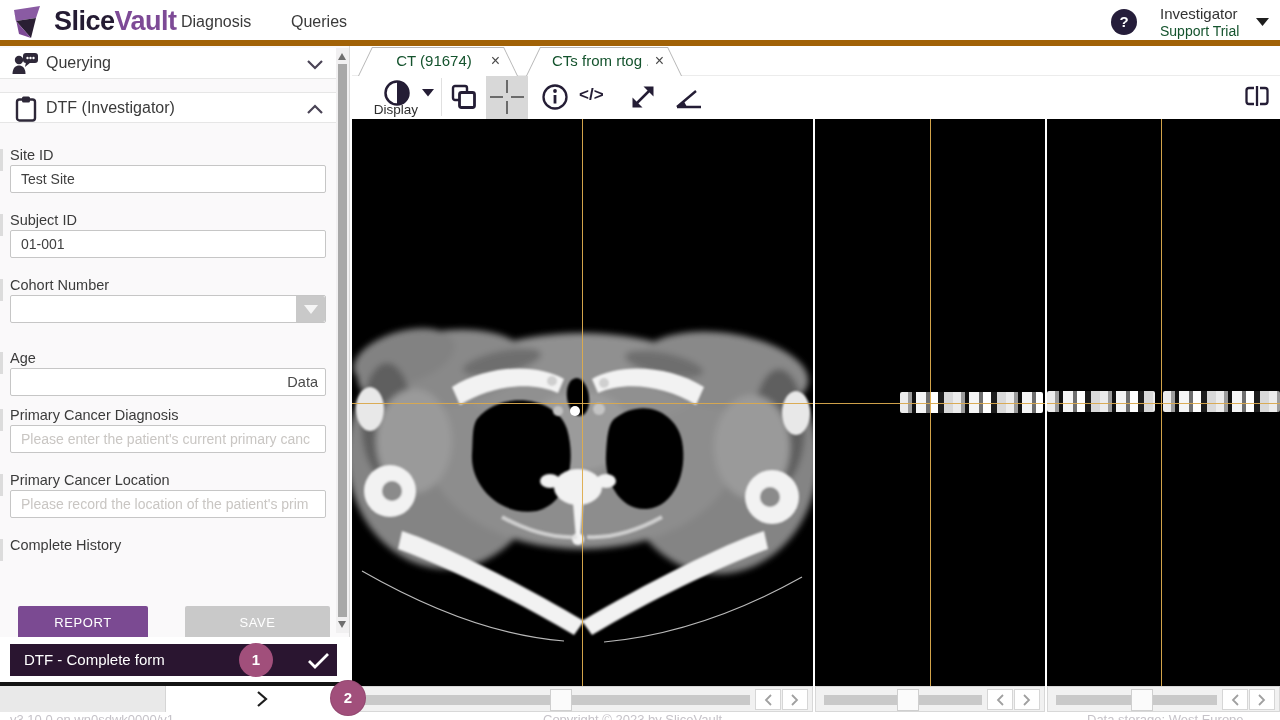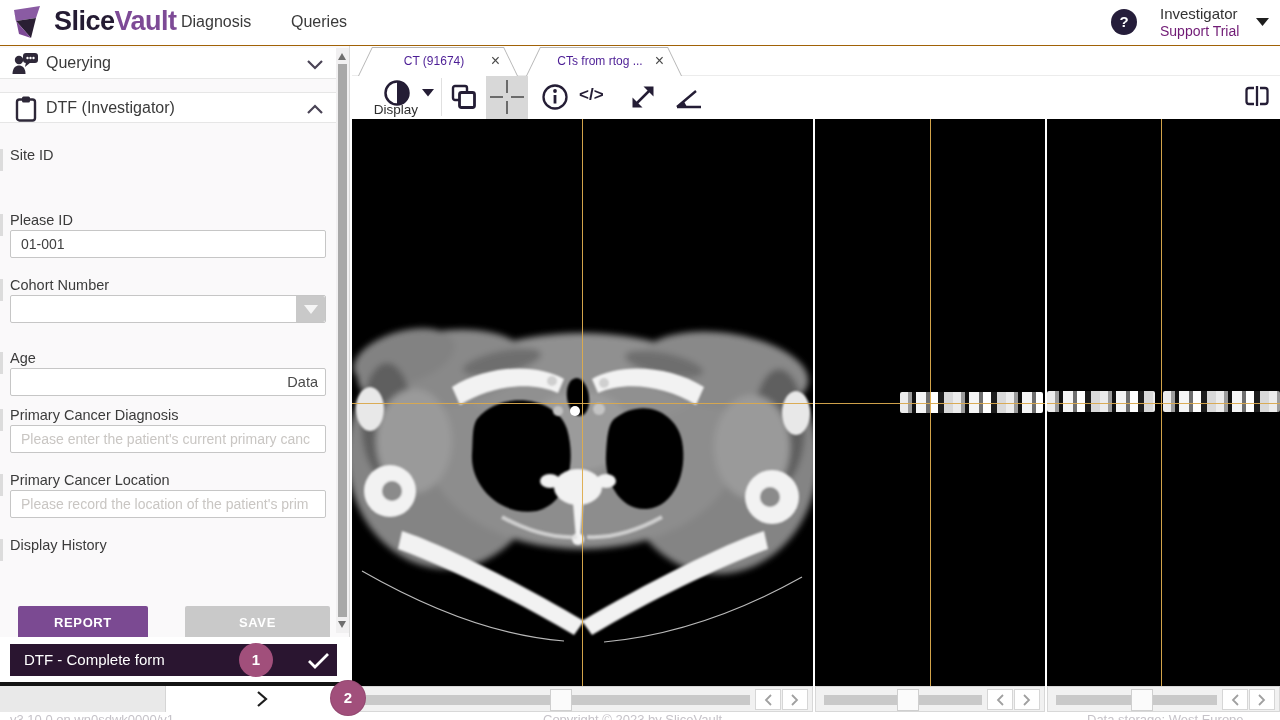--- a/index.html
+++ b/index.html
@@ -1,42 +1,42 @@
 <!DOCTYPE html>
 <html><head>
 <meta charset="utf-8">
 <style>
   * { margin:0; padding:0; box-sizing:border-box; font-family:"Liberation Sans",sans-serif; }
   html,body { width:1280px; height:720px; }
   body { position:relative; overflow:hidden; background:#fff; }
   .abs { position:absolute; }
 
   
-  .topnav { position:absolute; left:0; top:0; width:1280px; height:46px; background:#fff; border-bottom:1px solid #a16207; z-index:20; }
+  .topnav { position:absolute; left:0; top:0; width:1280px; height:46px; background:#fff; border-bottom:6px solid #a16207; z-index:20; }
   .brand { position:absolute; left:54px; top:6px; font-size:27px; font-weight:700; letter-spacing:-0.5px; cursor:default; }
   .brand .p1 { color:#241b33; } .brand .p2 { color:#7d4a96; }
   .nav-item { position:absolute; top:13px; font-size:16px; color:#3a3a3a; cursor:pointer; }
   .help-btn { position:absolute; left:1111px; top:9px; width:26px; height:26px; border-radius:50%; background:#251d3a; color:#fff; font-size:15px; font-weight:700; text-align:center; line-height:26px; cursor:pointer; }
   .user-name { position:absolute; left:1160px; top:5px; font-size:15px; color:#333; }
-  .user-trial { position:absolute; left:1160px; top:23px; font-size:14px; color:#701a75; }
+  .user-trial { position:absolute; left:1160px; top:23px; font-size:14px; color:#14532d; }
 
   
   .sidebar { position:absolute; left:0; top:46px; width:350px; height:591px; background:#faf9fa; border-right:1px solid #d9d9d9; overflow:hidden; z-index:10; }
   .sec-row { position:absolute; left:0; width:336px; height:31px; background:#fff; border-bottom:1px solid #e6e6e6; }
   .sec-label { position:absolute; left:46px; top:6px; font-size:16px; color:#3a3a3a; }
   .sec-label.bold { font-weight:400; font-size:16px; }
   .fld-group { position:absolute; left:0; width:336px; height:50px; }
   .tick { position:absolute; left:0; top:2px; width:3px; height:22px; background:#dcdcdc; }
   .fld-label { position:absolute; left:10px; top:0; font-size:14.5px; color:#3b3b3b; }
   .fld-input { position:absolute; left:10px; top:18px; width:316px; height:28px; border:1px solid #c6c6c6; border-radius:2px; background:#fff; padding:0 10px; font-size:14px; color:#3f3f3f; }
   .fld-input::placeholder { color:#c9c6c3; opacity:1; }
   .unit { position:absolute; right:18px; top:24px; font-size:14.5px; color:#4a4a4a; }
   .dd-btn { position:absolute; left:296px; top:19px; width:29px; height:26px; background:#c9c9c9; border-radius:0 2px 2px 0; cursor:pointer; }
   .dd-tri { position:absolute; left:8px; top:9px; width:0; height:0; border-left:7px solid transparent; border-right:7px solid transparent; border-top:9px solid #f5f5f5; }
-  .btn { position:absolute; top:560px; height:33px; border:none; border-radius:2px; color:#fff; font-size:13px; font-weight:700; letter-spacing:0.6px; cursor:pointer; }
+  .btn { position:absolute; top:560px; height:33px; border:none; border-radius:2px; color:#fff; font-size:13px; font-weight:400; letter-spacing:0.6px; cursor:pointer; }
   .btn-report { left:18px; width:130px; background:#7b4a92; }
   .btn-save { left:185px; width:145px; background:#c9c9c9; }
   .sb-scroll { position:absolute; left:336px; top:2px; width:13px; height:585px; background:#f1f0f1; }
   .sb-thumb { position:absolute; left:2px; top:16px; width:9px; height:553px; background:#a8a8a8; cursor:pointer; }
   .tri-up { position:absolute; left:2px; top:5px; width:0; height:0; border-left:4.5px solid transparent; border-right:4.5px solid transparent; border-bottom:7px solid #6f6f6f; cursor:pointer; }
   .tri-down { position:absolute; left:2px; bottom:5px; width:0; height:0; border-left:4.5px solid transparent; border-right:4.5px solid transparent; border-top:7px solid #6f6f6f; cursor:pointer; }
 
   
   .taskbar { position:absolute; left:10px; top:644px; width:327px; height:32px; background:#2a1530; color:#fff; z-index:30; }
   .taskbar .tlabel { position:absolute; left:14px; top:0; line-height:32px; font-size:15px; }
@@ -46,21 +46,21 @@
   .darkline { position:absolute; left:0; top:682px; width:350px; height:4px; background:#141414; z-index:40; }
   .pager { position:absolute; left:0; top:686px; width:350px; height:26px; background:#fff; z-index:15; }
   .pager-prev { position:absolute; left:0; top:0; width:166px; height:26px; background:#e9e9e9; border-right:1px solid #d5d5d5; }
   .pager-next { position:absolute; left:255px; top:4px; width:14px; height:18px; cursor:pointer; }
 
   
   .tabrow { position:absolute; left:352px; top:46px; width:928px; height:30px; background:#fff; border-bottom:1px solid #ececec; z-index:12; }
   .tab { position:absolute; top:1px; height:29px; cursor:pointer; }
   .tab .t-bg { position:absolute; inset:0; background:#b7b7b7; clip-path:polygon(14px 0, calc(100% - 14px) 0, 100% 100%, 0 100%); }
   .tab .t-fg { position:absolute; left:1px; right:1px; top:1px; bottom:0; background:#fff; clip-path:polygon(13.5px 0, calc(100% - 13.5px) 0, 100% 100%, 0 100%); }
-  .tab .t-label { position:absolute; left:26px; right:34px; top:0; line-height:28px; text-align:center; font-size:12px; color:#4c1d95; white-space:nowrap; overflow:hidden; }
+  .tab .t-label { position:absolute; left:26px; right:34px; top:0; line-height:28px; text-align:center; font-size:15px; color:#14532d; white-space:nowrap; overflow:hidden; }
   .tab .t-close { position:absolute; right:18px; top:0; line-height:28px; font-size:16px; color:#4a4a4a; cursor:pointer; }
   .toolbar { position:absolute; left:352px; top:76px; width:928px; height:43px; background:#fff; z-index:11; }
   .tool { position:absolute; cursor:pointer; }
   .tool-sel { position:absolute; left:134px; top:-3px; width:42px; height:46px; background:#d8d8d8; cursor:pointer; }
   .tb-sep { position:absolute; left:89px; top:2px; width:1px; height:38px; background:#e0e0e0; }
   .display-label { position:absolute; left:10px; top:26px; width:68px; text-align:center; font-size:13.5px; color:#2e2e2e; }
   .code-glyph { position:absolute; left:227px; top:9px; font-size:17px; font-weight:700; color:#241d35; cursor:pointer; }
 
   
   .vprow { position:absolute; left:352px; top:119px; width:928px; height:567px; background:#fff; }
@@ -127,24 +127,25 @@
     </svg>
     <div class="sec-label bold">DTF (Investigator)</div>
     <svg class="abs" style="left:306px;top:11px" width="18" height="11" viewBox="0 0 18 11">
       <path d="M2,9 L9,2 L16,9" stroke="#4a4456" stroke-width="2.2" fill="none"></path>
     </svg>
   </div>
 
   <div class="fld-group" style="top:101px">
     <div class="tick"></div>
     <div class="fld-label">Site ID</div>
+    <input class="fld-input" value="Test Site" style="">
   </div>
   <div class="fld-group" style="top:166px">
     <div class="tick"></div>
-    <div class="fld-label">Please ID</div>
+    <div class="fld-label">Subject ID</div>
     <input class="fld-input" value="01-001" style="">
   </div>
   <div class="fld-group" style="top:231px">
     <div class="tick"></div>
     <div class="fld-label">Cohort Number</div>
     <input class="fld-input" value="" style="">
     <div class="dd-btn">
         <div class="dd-tri"></div>
       </div>
   </div>
@@ -159,21 +160,21 @@
     <div class="fld-label">Primary Cancer Location</div>
     <input class="fld-input" placeholder="Please record the location of the patient's prim" style="">
   </div>
   <div class="fld-group" style="top:361px">
     <div class="tick"></div>
     <div class="fld-label">Primary Cancer Diagnosis</div>
     <input class="fld-input" placeholder="Please enter the patient's current primary canc" style="">
   </div>
   <div class="fld-group" style="top:491px">
     <div class="tick"></div>
-    <div class="fld-label">Display History</div>
+    <div class="fld-label">Complete History</div>
   </div>
 
   <button class="btn btn-report">REPORT</button>
   <button class="btn btn-save">SAVE</button>
 
   <div class="sb-scroll">
     <div class="tri-up"></div>
     <div class="sb-thumb"></div>
     <div class="tri-down"></div>
   </div>

